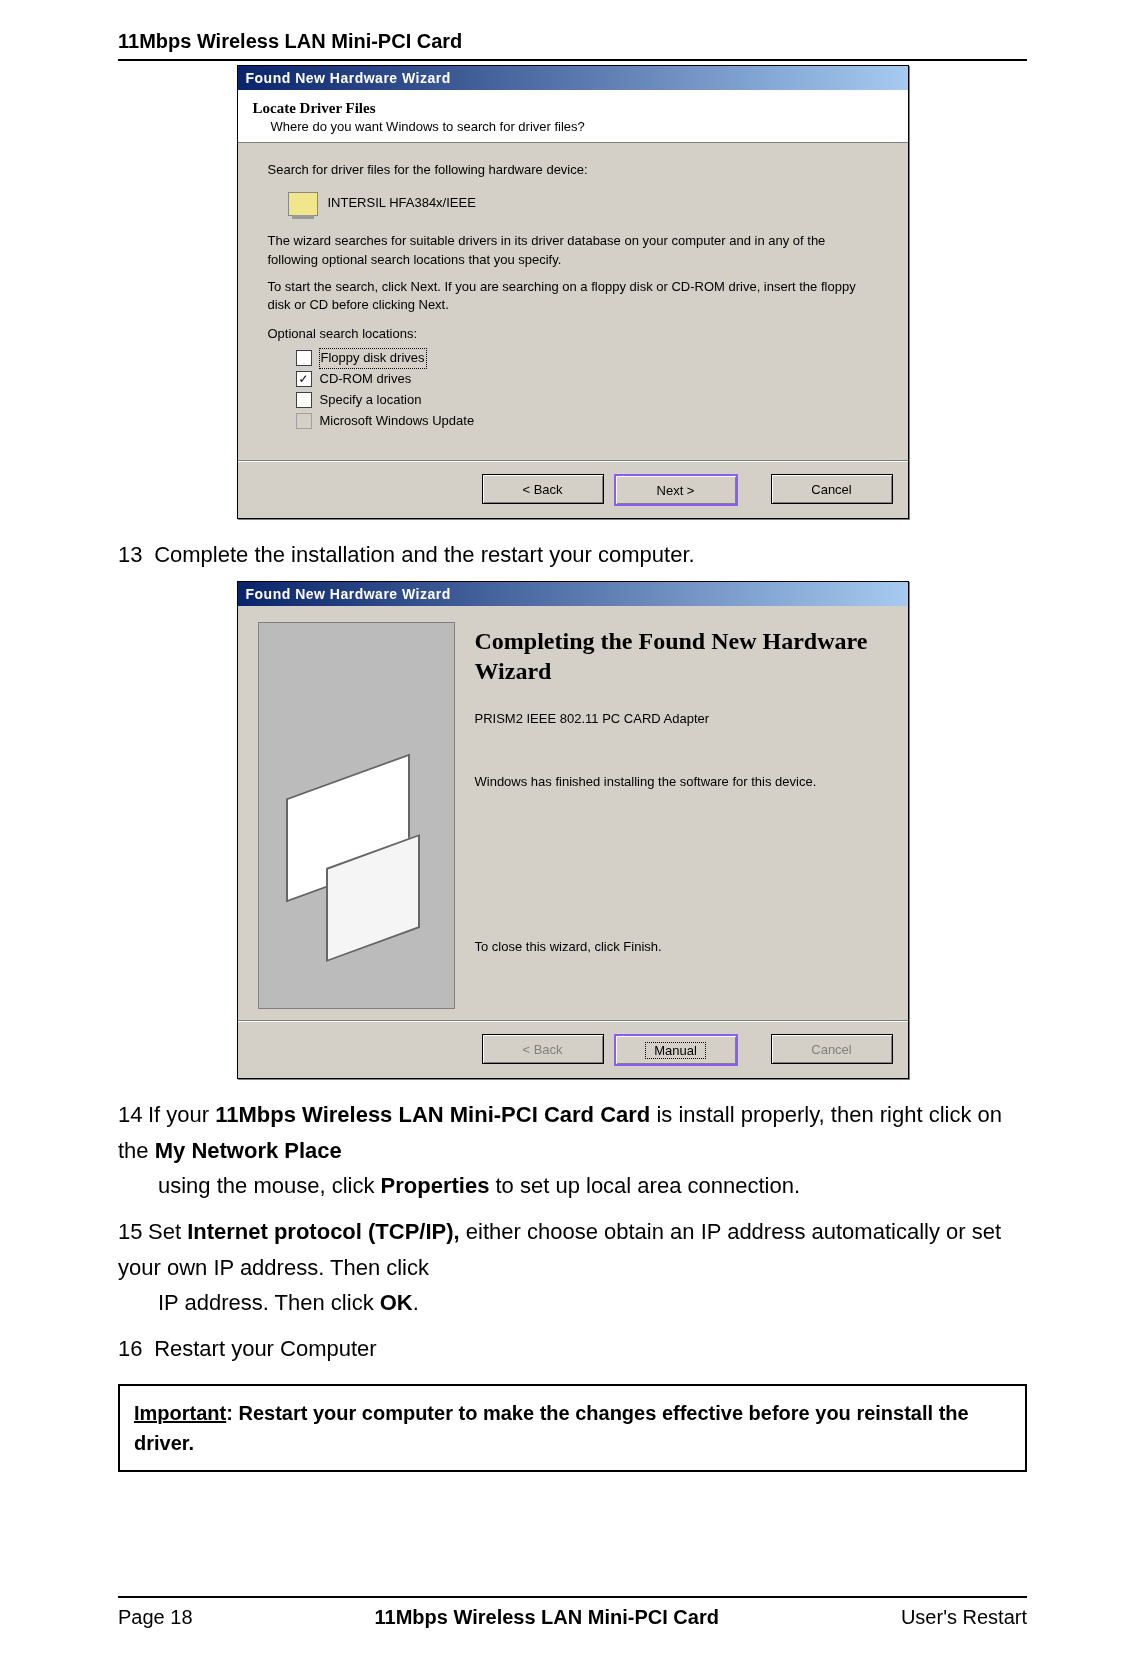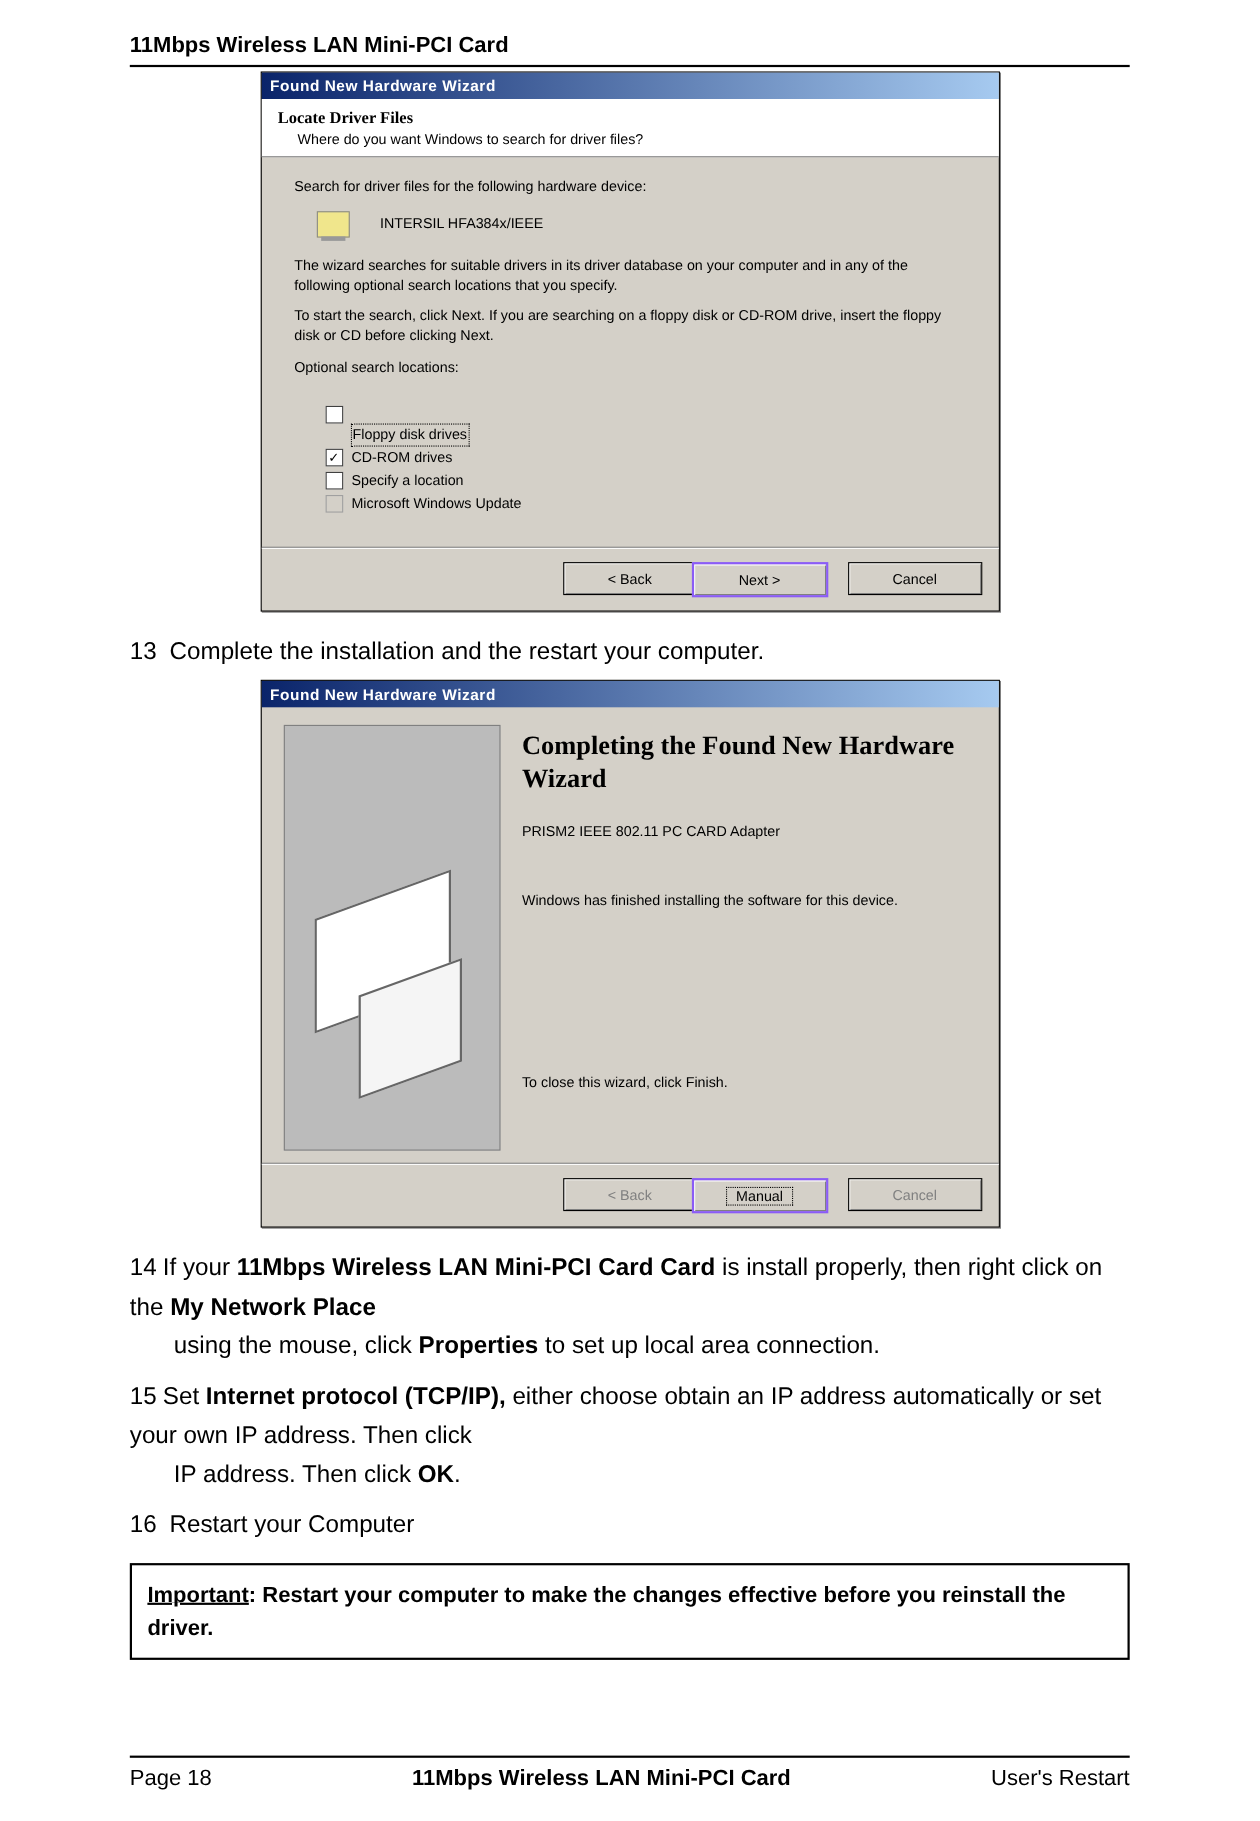--- a/index.html
+++ b/index.html
@@ -60,21 +60,21 @@
   }
   .wiz1-body {
     padding: 18px 30px 30px 30px;
     font-size: 13px;
     color: #000;
     line-height: 1.45;
   }
   .wiz1-body .dev {
     display: flex;
     align-items: center;
-    gap: 28px;
+    gap: 10px;
     margin: 12px 0 16px 20px;
   }
   .pci-icon {
     width: 28px;
     height: 22px;
     background: #f0e68c;
     border: 1px solid #888;
     position: relative;
   }
   .pci-icon::after {
@@ -101,32 +101,31 @@
     background: #fff;
     display: inline-flex;
     align-items: center;
     justify-content: center;
     font-size: 12px;
     line-height: 1;
   }
   .focus-outline {
     outline: 1px dotted #000;
     padding: 0 1px;
-    margin-top: 37px;
   }
   .disabled-text {
     color: #000000;
   }
   .wiz-buttons {
     border-top: 1px solid #fff;
     box-shadow: 0 -1px 0 #808080;
     padding: 12px 15px;
     display: flex;
     justify-content: flex-end;
-    gap: 4px;
+    gap: 19px;
   }
   .btn {
     min-width: 100px;
     height: 28px;
     background: #d4d0c8;
     border: 1px solid #000;
     box-shadow: inset 1px 1px 0 #fff, inset -1px -1px 0 #808080;
     font-size: 13px;
     display: inline-flex;
     align-items: center;

